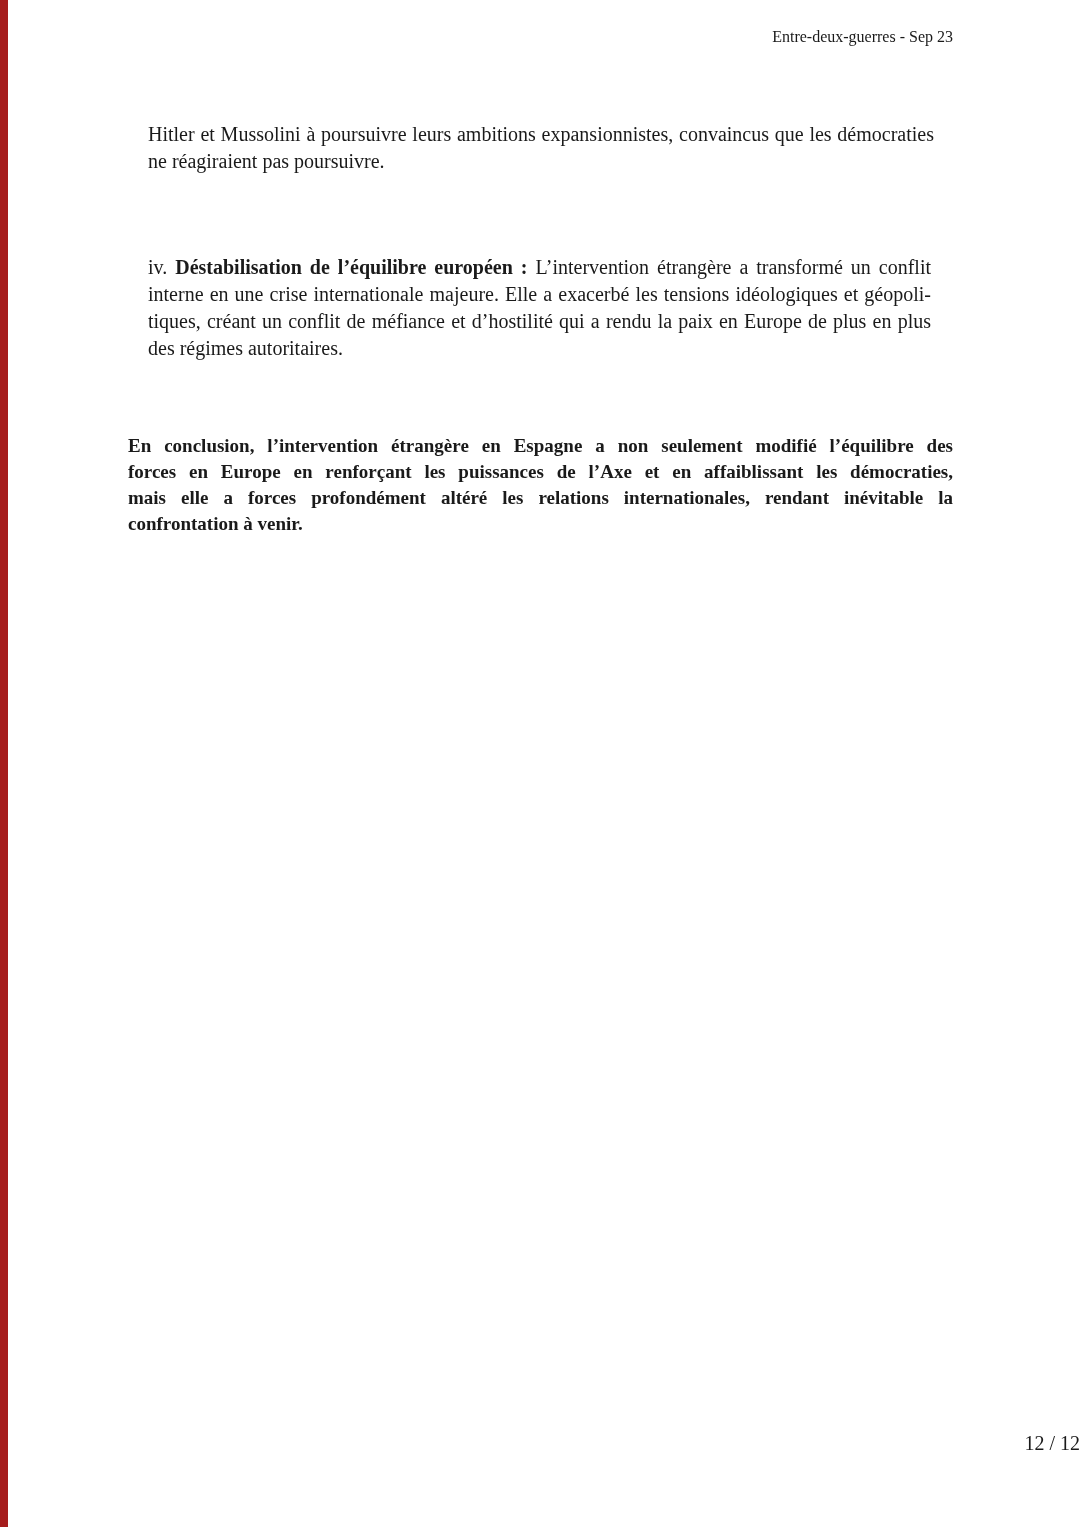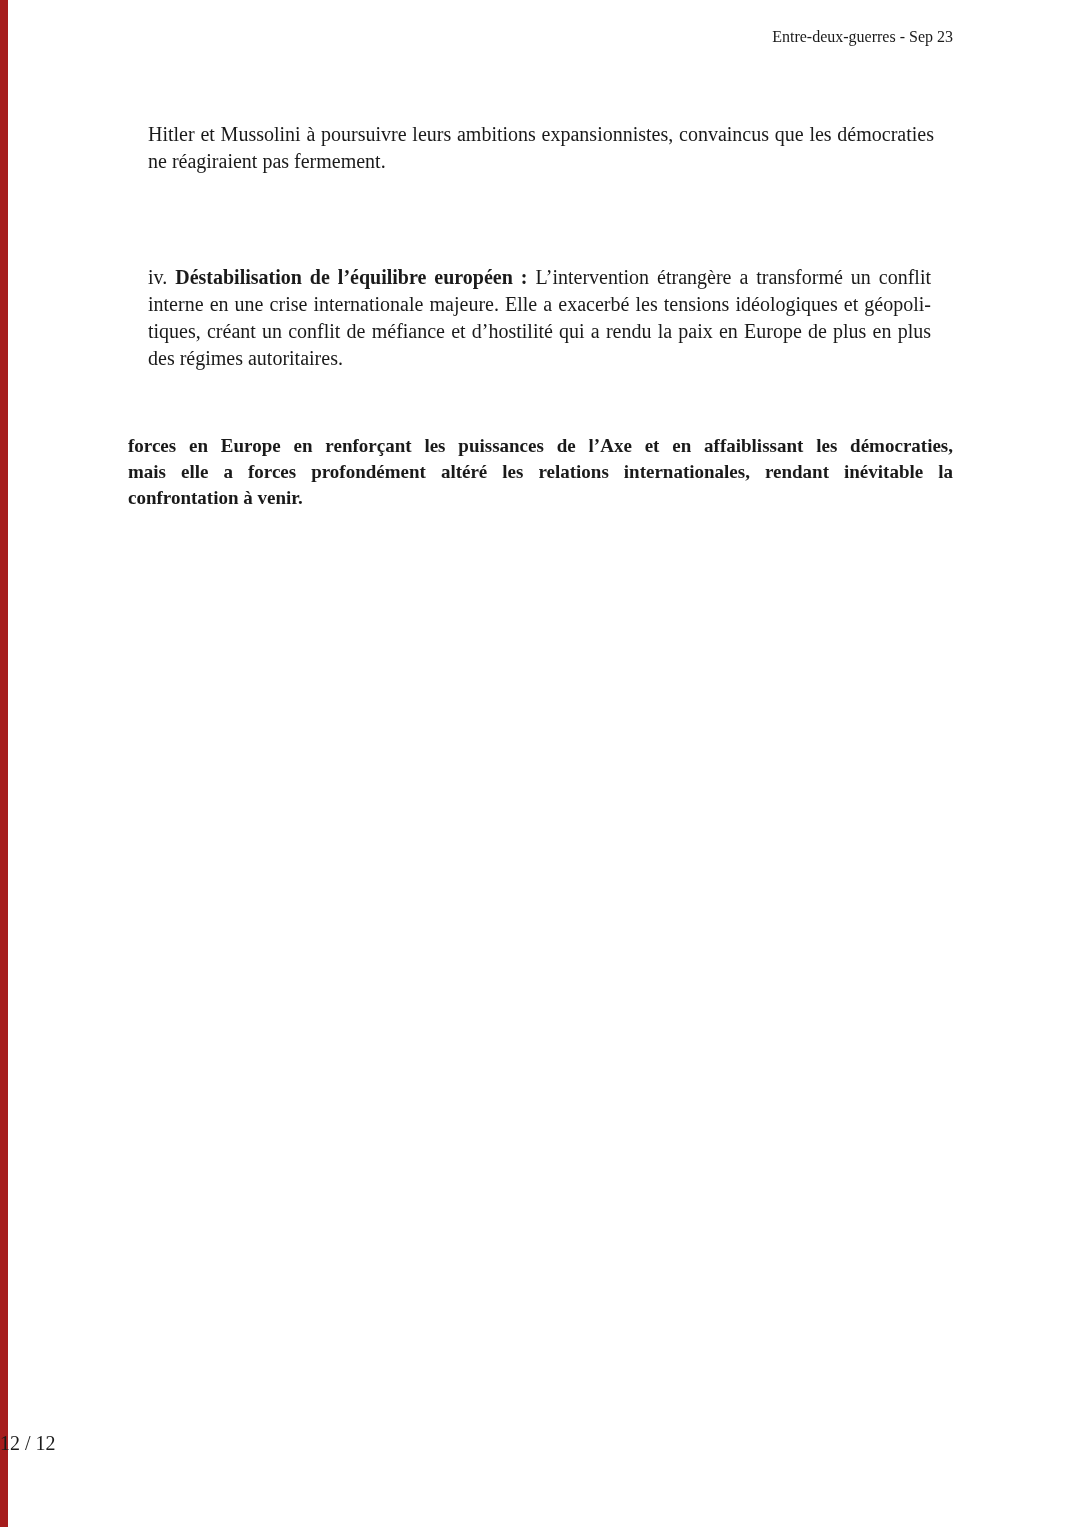--- a/index.html
+++ b/index.html
@@ -40,21 +40,20 @@
   }
   .para1 {
     left: 148px;
     top: 121px;
     width: 786px;
   }
   .para-iv {
     left: 148px;
     top: 254px;
     width: 783px;
-    margin-top: 10px;
   }
   .conclusion {
     left: 128px;
     top: 433px;
     width: 825px;
     font-size: 19px;
     line-height: 26px;
     font-weight: bold;
   }
   .line {
@@ -64,51 +63,52 @@
     text-align-last: justify;
   }
   .para-iv b {
     font-weight: bold;
   }
   .footer {
     position: absolute;
     top: 1432px;
     left: 0;
     width: 100%;
-    text-align: left;
+    text-align: right;
     font-size: 20px;
     line-height: normal;
   }
 </style>
 </head>
 <body>
 
 <div class="page">
 
   <div class="accent-bar"></div>
 
   <div class="header">
     <span>Entre-deux-guerres - Sep 23</span>
   </div>
 
   <div class="para para1">
     <div class="line just">Hitler et Mussolini à poursuivre leurs ambitions expansionnistes, convaincus que les démocraties</div>
-    <div class="line">ne réagiraient pas fermement.</div>
+    <div class="line">ne réagiraient pas poursuivre.</div>
   </div>
 
   <div class="para para-iv">
     <div class="line just">
       <span>iv. </span><b>Déstabilisation de l’équilibre européen :</b><span> L’intervention étrangère a transformé un conflit</span>
     </div>
     <div class="line just">interne en une crise internationale majeure. Elle a exacerbé les tensions idéologiques et géopoli-</div>
     <div class="line just">tiques, créant un conflit de méfiance et d’hostilité qui a rendu la paix en Europe de plus en plus</div>
     <div class="line">des régimes autoritaires.</div>
   </div>
 
   <div class="para conclusion">
+    <div class="line just">En conclusion, l’intervention étrangère en Espagne a non seulement modifié l’équilibre des</div>
     <div class="line just">forces en Europe en renforçant les puissances de l’Axe et en affaiblissant les démocraties,</div>
     <div class="line just">mais elle a forces profondément altéré les relations internationales, rendant inévitable la</div>
     <div class="line">confrontation à venir.</div>
   </div>
 
   <div class="footer">
     <span>12 / 12</span>
   </div>
 
 </div>

